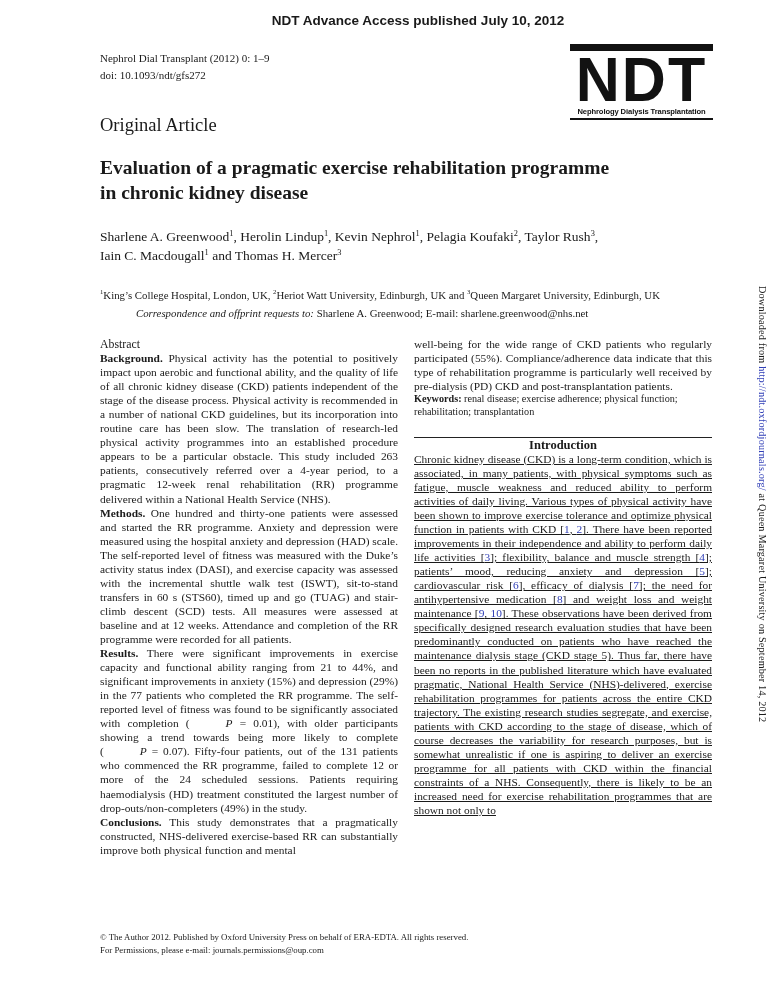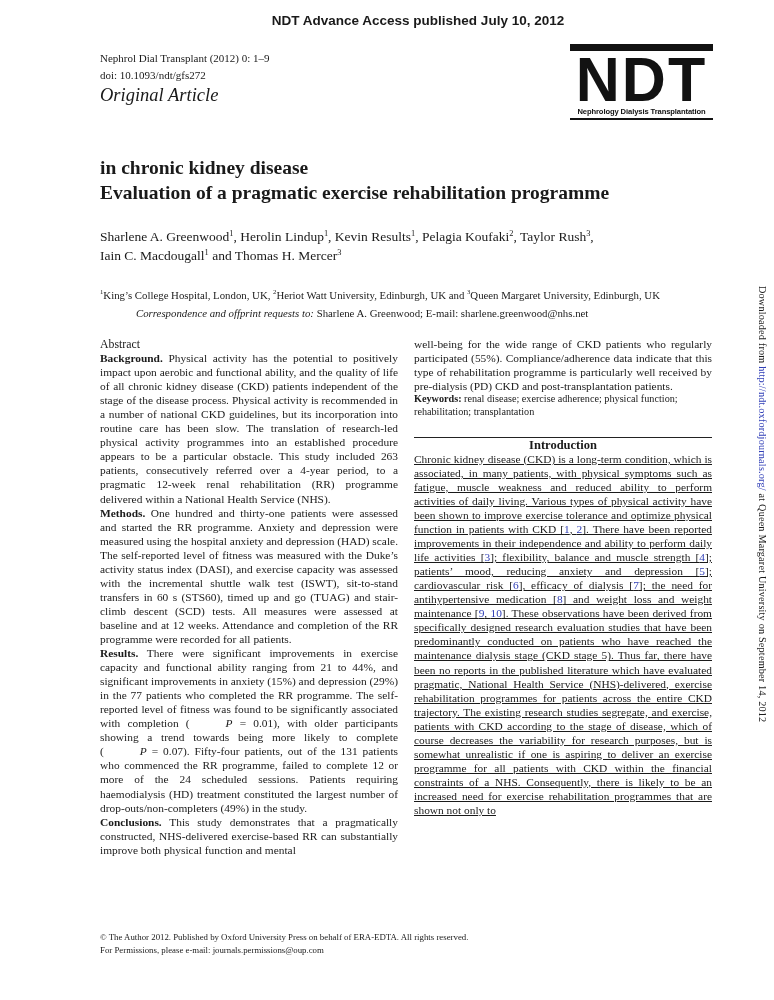--- a/index.html
+++ b/index.html
@@ -13,21 +13,21 @@
 
   .logo{position:absolute;left:570px;top:44px;width:143px;}
   .logo-bar{height:7px;background:#121212;margin-bottom:1px;}
   .logo-acronym{font-family:"Liberation Sans",sans-serif;font-weight:bold;font-size:61px;
                 line-height:53px;letter-spacing:2px;text-align:center;color:#121212;
                 transform:scaleY(1.04);transform-origin:top;}
   .logo-name{font-family:"Liberation Sans",sans-serif;font-weight:bold;font-size:7.6px;
              letter-spacing:-0.1px;white-space:nowrap;text-align:center;color:#121212;
              border-bottom:2px solid #121212;padding-bottom:2px;margin-top:2px;}
 
-  .article-type{position:absolute;left:100px;top:85px;font-style:italic;font-size:18.5px;}
+  .article-type{position:absolute;left:100px;top:115px;font-size:18.5px;}
 
   .title{position:absolute;left:100px;top:155px;font-weight:bold;font-size:19.5px;line-height:1.3;}
 
   .authors{position:absolute;left:100px;top:227px;font-size:13.5px;line-height:1.42;}
 
   .affil{position:absolute;left:100px;top:289px;font-size:10.8px;}
   .corr{position:absolute;left:100px;top:307px;font-size:10.8px;}
 
   .columns{position:absolute;left:100px;top:337px;width:612px;display:flex;gap:16px;
            font-size:11.4px;line-height:14.05px;text-align:justify;}
@@ -63,26 +63,26 @@
 
   <div class="logo">
     <div class="logo-bar"></div>
     <div class="logo-acronym">NDT</div>
     <div class="logo-name">Nephrology Dialysis Transplantation</div>
   </div>
 
   <div class="article-type">Original Article</div>
 
   <div class="title">
+    <div>Evaluation of a pragmatic exercise rehabilitation programme</div>
     <div>in chronic kidney disease</div>
-    <div>Evaluation of a pragmatic exercise rehabilitation programme</div>
   </div>
 
   <div class="authors">
-    <div><span>Sharlene A. Greenwood</span><span class="run-sup">1</span><span>, Herolin Lindup</span><span class="run-sup">1</span><span>, Kevin Results</span><span class="run-sup">1</span><span>, Pelagia Koufaki</span><span class="run-sup">2</span><span>, Taylor Rush</span><span class="run-sup">3</span><span>,</span></div>
+    <div><span>Sharlene A. Greenwood</span><span class="run-sup">1</span><span>, Herolin Lindup</span><span class="run-sup">1</span><span>, Kevin Nephrol</span><span class="run-sup">1</span><span>, Pelagia Koufaki</span><span class="run-sup">2</span><span>, Taylor Rush</span><span class="run-sup">3</span><span>,</span></div>
     <div><span>Iain C. Macdougall</span><span class="run-sup">1</span><span> and Thomas H. Mercer</span><span class="run-sup">3</span></div>
   </div>
 
   <div class="affil"><span class="run-sup">1</span><span>King’s College Hospital, London, UK, </span><span class="run-sup">2</span><span>Heriot Watt University, Edinburgh, UK and </span><span class="run-sup">3</span><span>Queen Margaret University, Edinburgh, UK</span></div>
   <div class="corr"><span class="run-i">Correspondence and offprint requests to:</span><span> Sharlene A. Greenwood; E-mail: </span><span>sharlene.greenwood@nhs.net</span></div>
 
   <div class="columns">
     <div class="col">
       <p class="abs-heading">Abstract</p>
       <p><span class="run-b">Background.</span><span> Physical activity has the potential to positively impact upon aerobic and functional ability, and the quality of life of all chronic kidney disease (CKD) patients independent of the stage of the disease process. Physical activity is recommended in a number of national CKD guidelines, but its incorporation into routine care has been slow. The translation of research-led physical activity programmes into an established procedure appears to be a particular obstacle. This study included 263 patients, consecutively referred over a 4-year period, to a pragmatic 12-week renal rehabilitation (RR) programme delivered within a National Health Service (NHS).</span></p>

